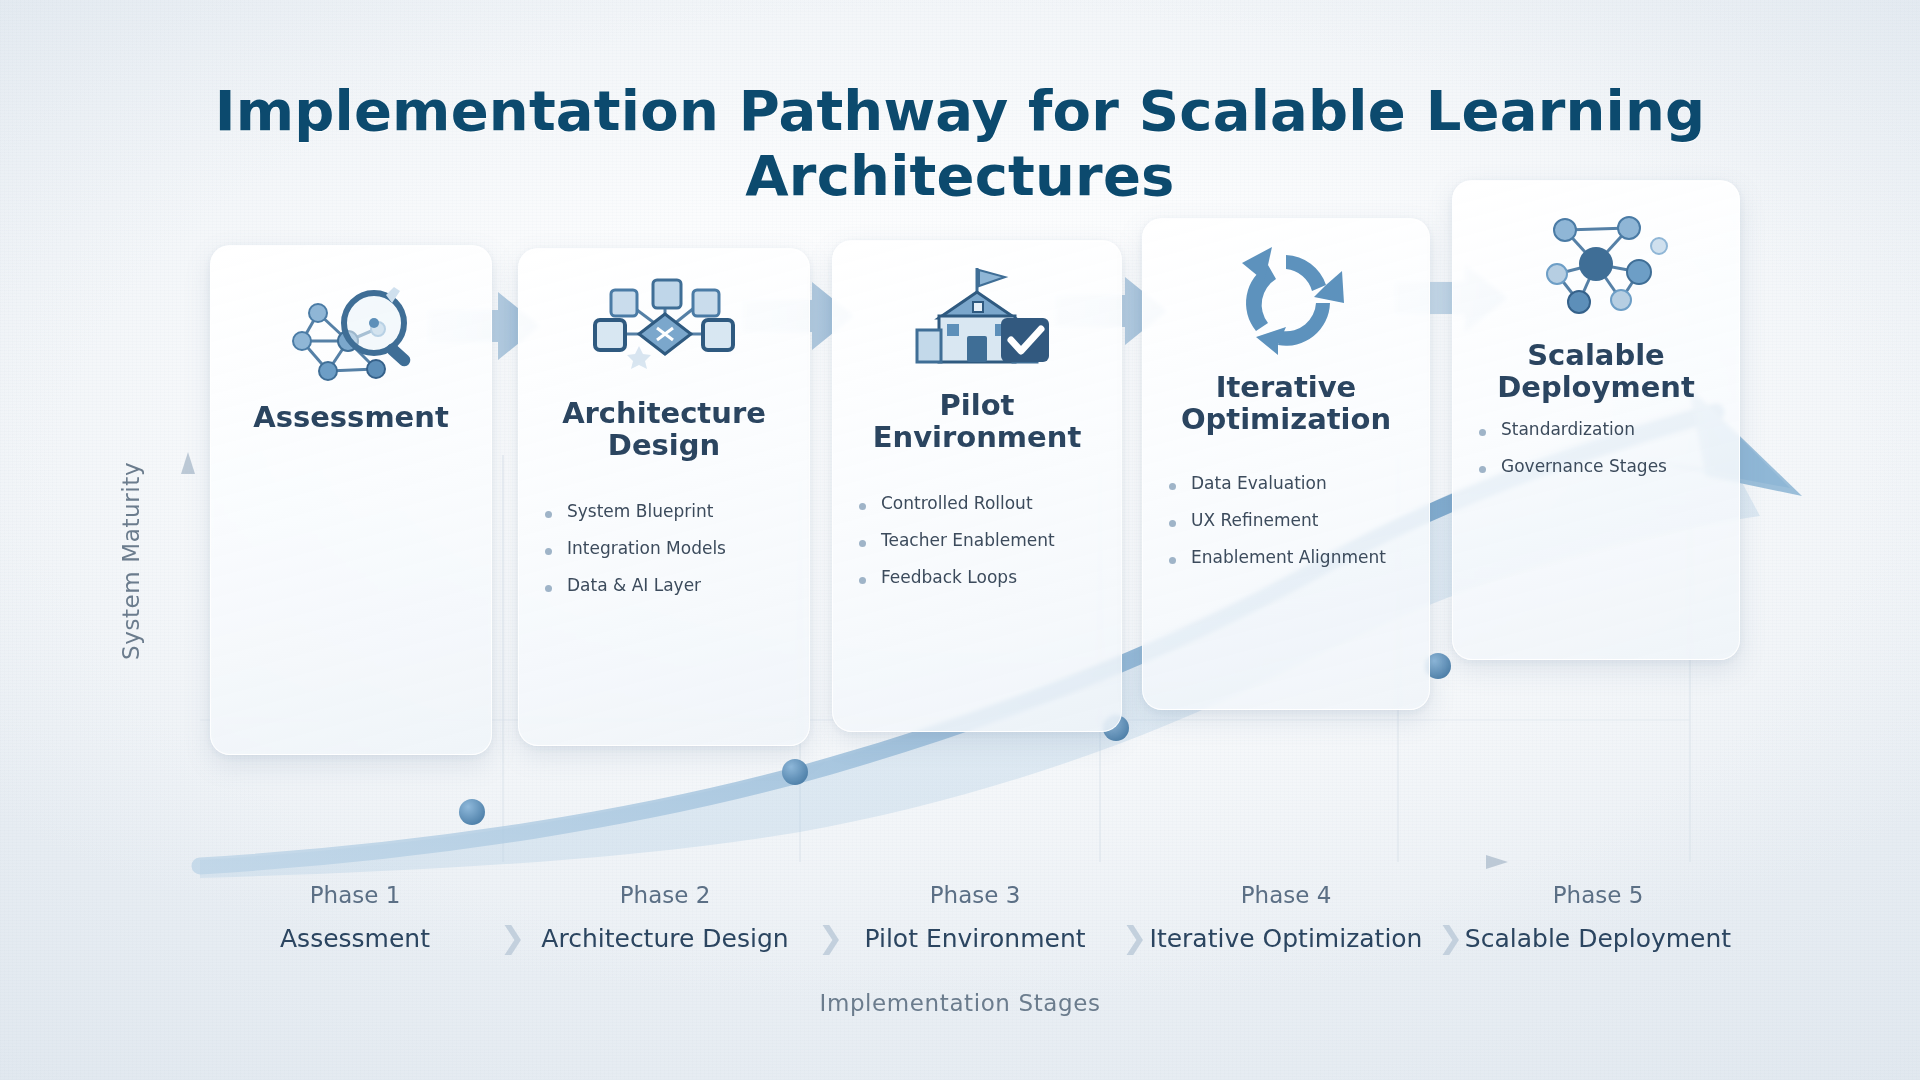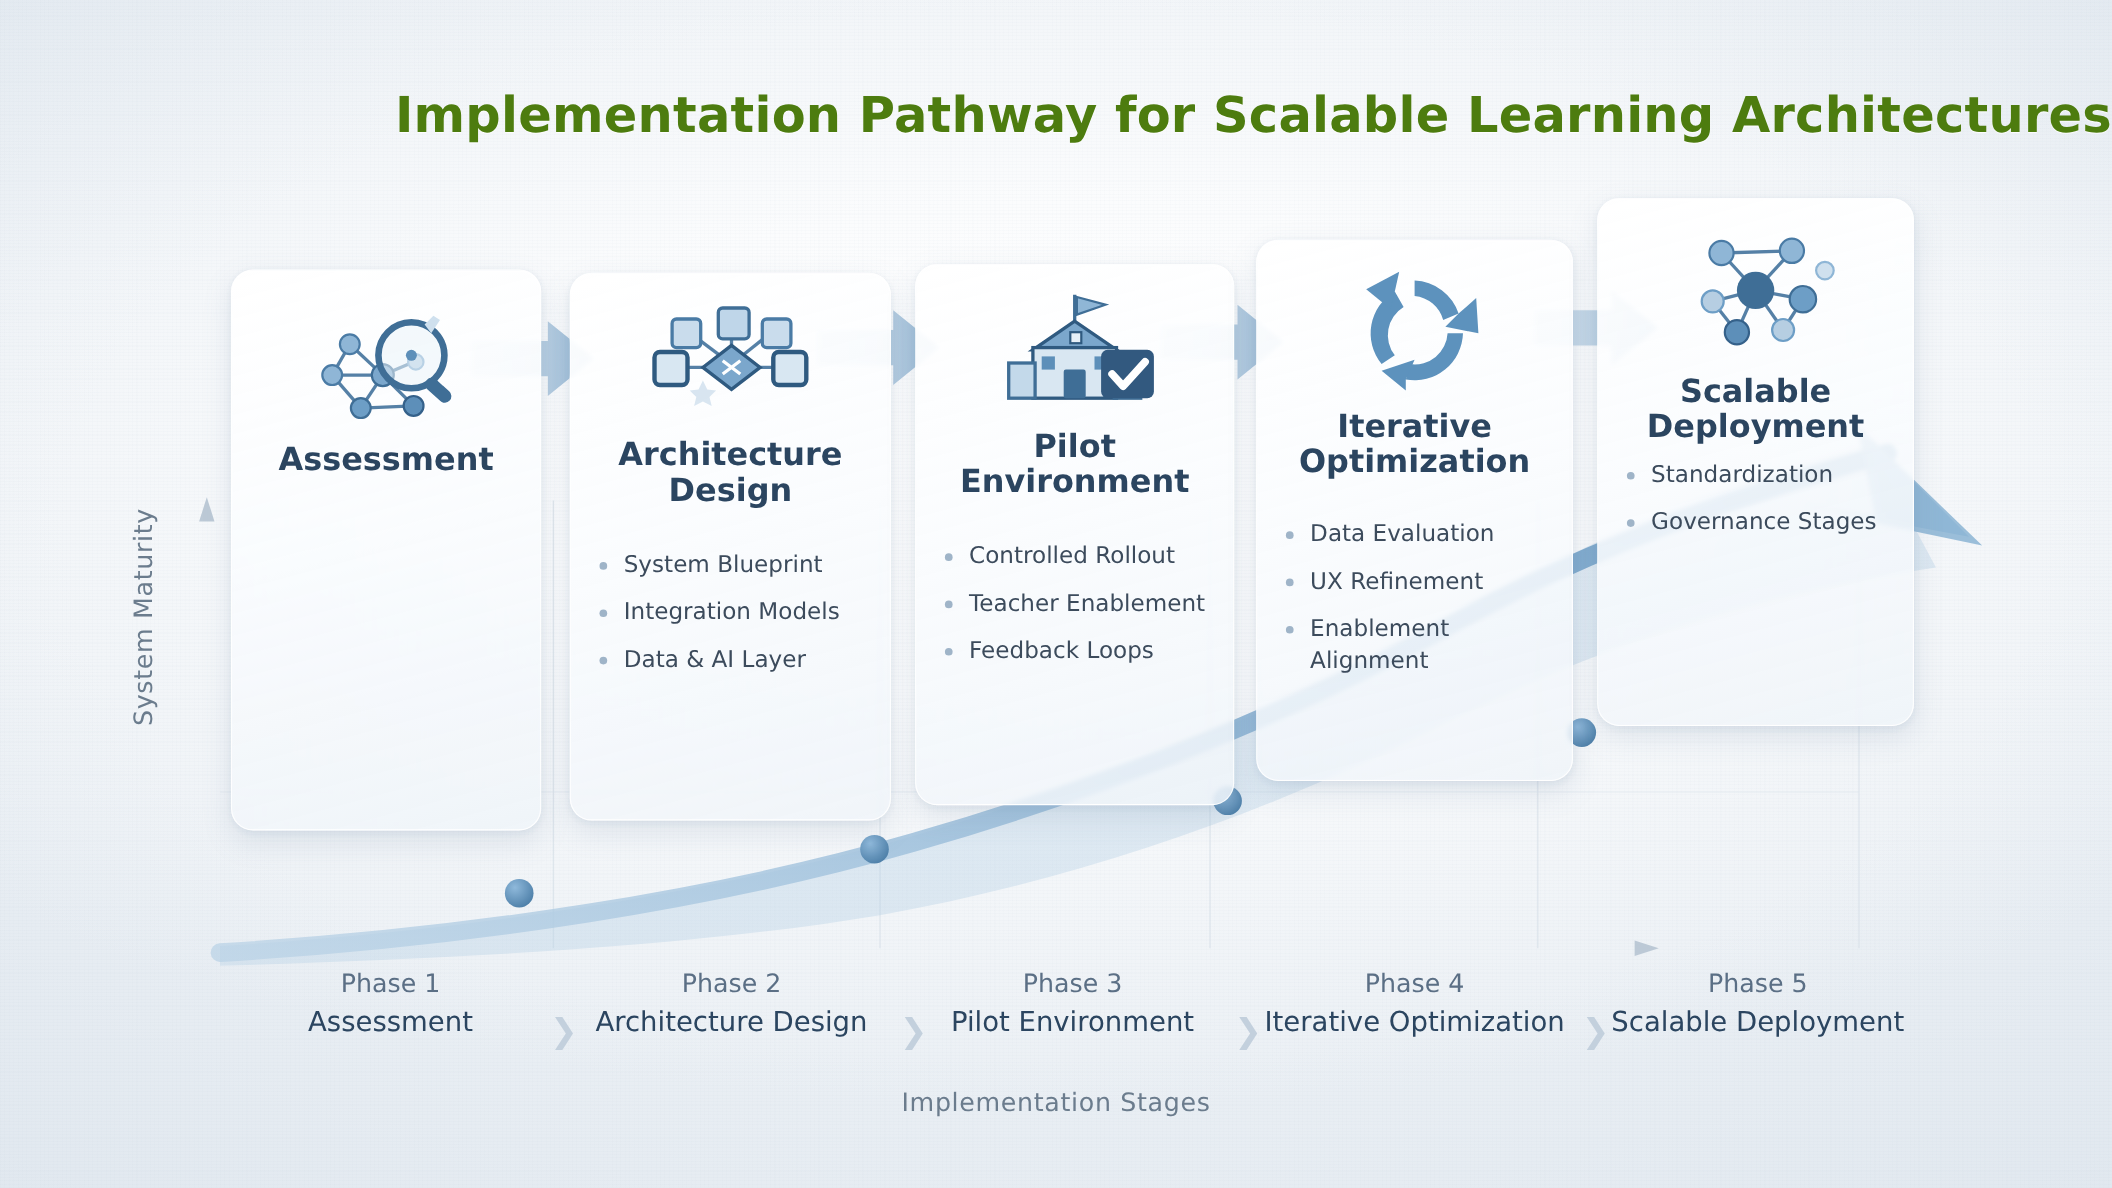--- a/index.html
+++ b/index.html
@@ -25,25 +25,25 @@
     background-image:
       repeating-linear-gradient(0deg, rgba(150,170,190,0.030) 0px, rgba(150,170,190,0.030) 1px, transparent 1px, transparent 3px),
       repeating-linear-gradient(90deg, rgba(150,170,190,0.022) 0px, rgba(150,170,190,0.022) 1px, transparent 1px, transparent 4px);
     pointer-events: none;
   }
 
   
   #title {
     position: absolute;
     top: 78px; left: 0; right: 0;
-    text-align: right;
-    font-size: 45px;
+    text-align: center;
+    font-size: 56px;
     font-weight: 600;
     letter-spacing: 0.2px;
-    color: #4d7c0f;
+    color: #0c4a6e;
     font-family: "DejaVu Sans", sans-serif;
     text-shadow: 0 1px 1px rgba(255,255,255,0.9);
   }
 
   
   #axes { position: absolute; inset: 0; pointer-events: none; }
 
   
   #curve { position: absolute; inset: 0; }
 
@@ -76,21 +76,21 @@
     font-family: "DejaVu Sans", sans-serif;
   }
   .bullets {
     position: absolute;
     left: 24px; right: 12px;
     list-style: none;
   }
   .bullets li {
     position: relative;
     padding-left: 24px;
-    font-size: 21px;
+    font-size: 17px;
     line-height: 1.42;
     color: #3c4b5c;
     margin-bottom: 13px;
     font-family: "DejaVu Sans", sans-serif;
   }
   .bullets li::before {
     content: "";
     position: absolute;
     left: 2px; top: 12px;
     width: 7px; height: 7px;
@@ -100,21 +100,21 @@
 
   
   .phase {
     position: absolute;
     text-align: center;
     font-family: "DejaVu Sans", sans-serif;
   }
   .phase .pnum {
     font-size: 23px;
     color: #5b6f85;
-    margin-bottom: 6px;
+    margin-bottom: 16px;
     display: block;
   }
   .phase .pname {
     font-size: 25px;
     color: #2b4560;
     font-weight: 500;
     display: block;
     white-space: nowrap;
   }
   .chev {

